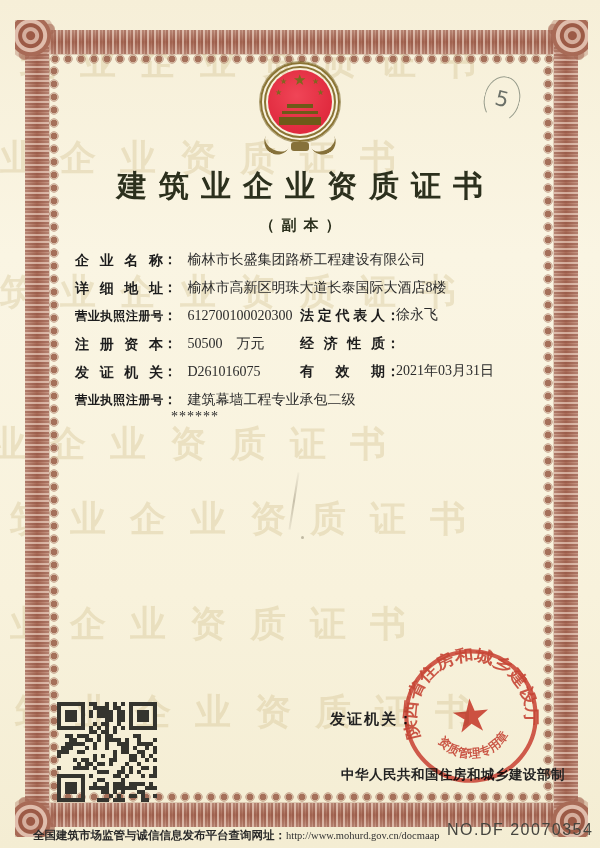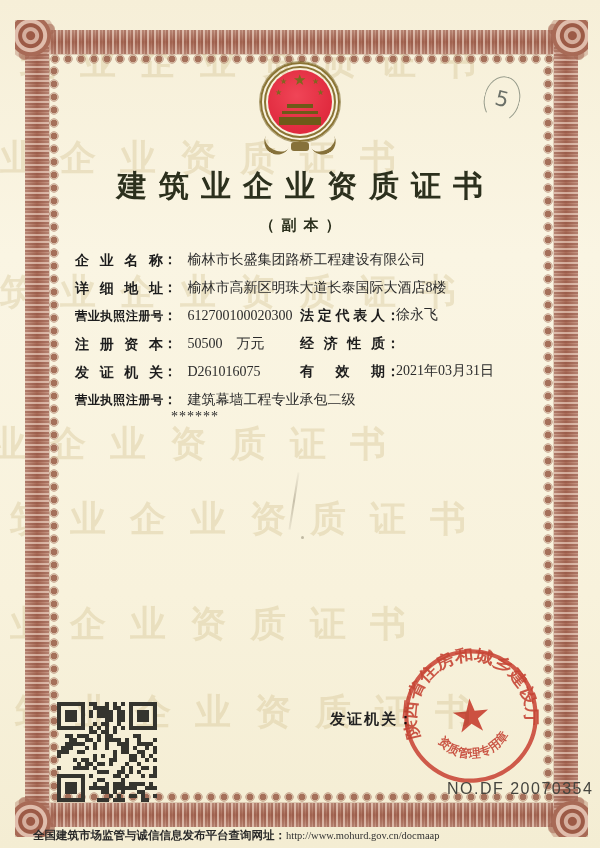--- a/index.html
+++ b/index.html
@@ -103,21 +103,21 @@
   .scratch{position:absolute;left:293px;top:472px;width:2px;height:58px;
      background:linear-gradient(rgba(125,115,92,.05),rgba(125,115,92,.4),rgba(125,115,92,.1));
      transform:rotate(9deg);}
   .scratch-dot{position:absolute;left:301px;top:536px;width:3px;height:3px;border-radius:50%;
      background:rgba(125,115,92,.45);}
 
   
   .footer{position:absolute;left:33px;top:825px;white-space:nowrap;color:#2a2a2a;}
   .footer .qlabel{font-size:11.5px;font-weight:bold;}
   .footer .url{font-size:10.5px;font-family:"Liberation Serif","DejaVu Serif",serif;color:#333;}
-  .serial{position:absolute;left:447px;top:780px;font-size:16px;letter-spacing:1.5px;
+  .serial{position:absolute;left:447px;top:821px;font-size:16px;letter-spacing:1.5px;
      color:#45453f;font-family:"Liberation Sans","DejaVu Sans",sans-serif;}
 </style>
 </head>
 <body>
 
 <div class="page">
 
   <div class="wm" style="left:-40px;top:38px">建筑业企业资质证书</div>
   <div class="wm" style="left:-120px;top:134px">建筑业企业资质证书</div>
   <div class="wm" style="left:-60px;top:268px">建筑业企业资质证书</div>
@@ -496,20 +496,21 @@
       <i style="grid-area: 25 / 12;"></i>
       <i style="grid-area: 25 / 13;"></i>
       <i style="grid-area: 25 / 15;"></i>
       <i style="grid-area: 25 / 16;"></i>
       <i style="grid-area: 25 / 17;"></i>
       <i style="grid-area: 25 / 22;"></i>
       <i style="grid-area: 25 / 23;"></i>
     </div>
 
   <div class="issuer-label">发证机关：</div>
+  <div class="made-by">中华人民共和国住房和城乡建设部制</div>
 
   <svg class="seal" viewBox="0 0 140 140">
     <defs>
       <path id="arcTop" d="M 20.2 88.1 A 53 53 0 1 1 119.8 88.1" fill="none"></path>
       <path id="arcBot" d="M 35.4 90 A 40 40 0 0 0 104.6 90" fill="none"></path>
     </defs>
     <circle cx="70" cy="70" r="62" fill="none" stroke="#cc3429" stroke-width="4" opacity=".85"></circle>
     <text x="70" y="85" font-size="44" text-anchor="middle" fill="#cc3429" opacity=".9">★</text>
     <text font-size="15.5" fill="#c93a2e" font-weight="bold" opacity=".9" textLength="196" lengthAdjust="spacingAndGlyphs">
       <textPath href="#arcTop" startOffset="2">陕西省住房和城乡建设厅</textPath>

